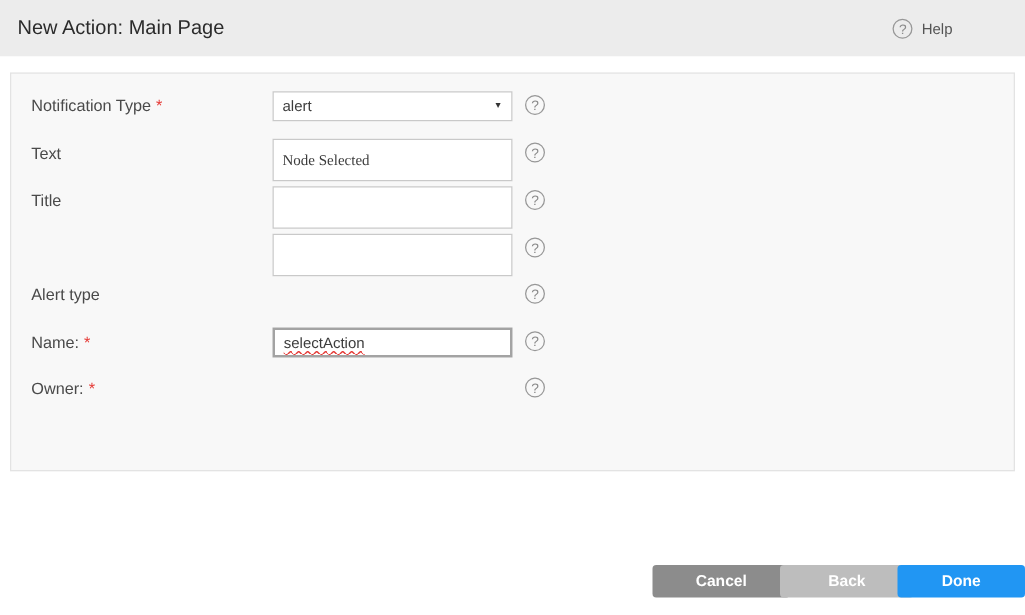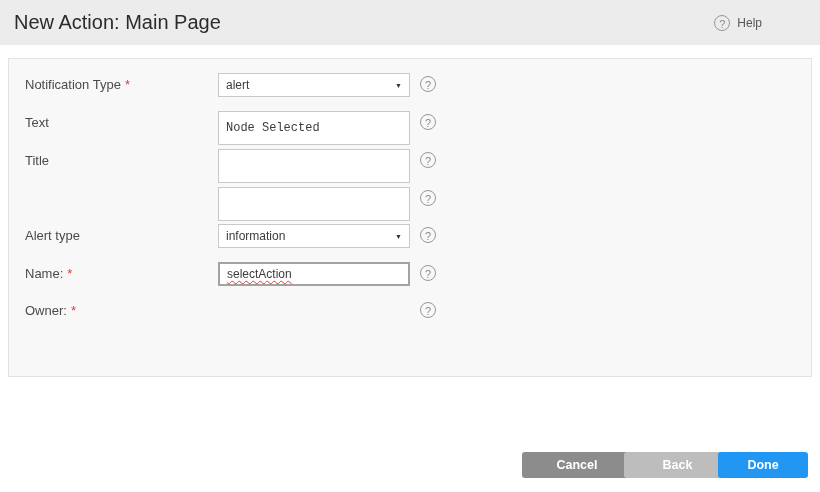--- a/index.html
+++ b/index.html
@@ -4,62 +4,62 @@
 <style>
   html,body{margin:0;padding:0;}
   body{
     width:820px;height:492px;position:relative;overflow:hidden;
     background:#ffffff;
     font-family:"Liberation Sans", sans-serif;
     -webkit-font-smoothing:antialiased;
   }
   
   .header{position:absolute;left:0;top:0;width:820px;height:45px;background:#ececec;}
-  .header-title{position:absolute;left:14px;top:0;line-height:45px;font-size:20px;color:#2b2b2b;}
+  .header-title{position:absolute;left:14px;top:0;line-height:45px;font-size:16px;color:#2b2b2b;}
   .header-help{position:absolute;right:58px;top:0;height:45px;display:flex;align-items:center;gap:7px;cursor:pointer;}
   .header-help .help-text{font-size:12px;color:#555;}
   
   .qicon{
     display:inline-block;width:16px;height:16px;border:1px solid #979797;border-radius:50%;
     color:#8b8b8b;font-size:11px;line-height:16px;text-align:center;box-sizing:border-box;
     background:transparent;user-select:none;
   }
   
   .panel{
     position:absolute;left:8px;top:58px;width:804px;height:319px;
     background:#f8f8f8;border:1px solid #e3e3e3;box-sizing:border-box;
   }
   .row{position:absolute;left:0;width:100%;height:24px;}
   .lbl{position:absolute;left:16px;top:0;line-height:24px;font-size:13px;color:#4a4a4a;white-space:nowrap;}
   .req{color:#e53935;margin-left:4px;font-size:13px;}
   .control{
     position:absolute;left:209px;top:0;width:192px;height:24px;box-sizing:border-box;
     background:#fff;border:1px solid #c9c9c9;font-size:12px;color:#3c3c3c;
   }
-  input.control{padding:16px 7px;outline:none;font-family:Liberation Mono, monospace;}
+  input.control{padding:16px 7px;outline:none;font-family:Liberation Serif, serif;}
   .selectbox{cursor:pointer;}
   .selectbox .val{position:absolute;left:7px;top:0;line-height:22px;}
   .selectbox .arrow{position:absolute;right:7px;top:50%;transform:translateY(-50%);font-size:7px;color:#333;}
   .textbox{cursor:text;}
   .textbox .val{position:absolute;left:7px;top:0;line-height:20px;}
   .focused{border:2px solid #a3a3a3;}
   .misspelled{
     text-decoration-line:underline;text-decoration-style:wavy;
     text-decoration-color:#e53935;text-decoration-thickness:1px;text-underline-offset:2px;
   }
   .row-help{position:absolute;left:411px;top:3px;cursor:pointer;}
   
   .btn{
     position:absolute;top:452px;height:26px;border:none;border-radius:3px;
     color:#fff;font-size:12.5px;font-weight:700;cursor:pointer;
     font-family:"Liberation Sans", sans-serif;
   }
   .btn-cancel{left:522px;width:110px;}
   .btn-back{left:624px;width:107px;}
-  .btn-done{left:718px;width:90px;}
+  .btn-done{left:718px;width:102px;}
 </style>
 </head>
 <body>
 
 <div class="header">
   <div class="header-title">New Action: Main Page</div>
   <div class="header-help">
     <span class="qicon">?</span>
     <span class="help-text">Help</span>
   </div>
@@ -88,24 +88,20 @@
     <span class="qicon row-help">?</span>
   </div>
 
   <div class="row" style="top:128px">
     <input class="control" value="" style="">
     <span class="qicon row-help">?</span>
   </div>
 
   <div class="row" style="top:165px">
     <div class="lbl"><span>Alert type</span></div>
-    <div class="control selectbox">
-      <span class="val">information</span>
-      <span class="arrow">▼</span>
-    </div>
     <span class="qicon row-help">?</span>
   </div>
 
   <div class="row" style="top:203px">
     <div class="lbl"><span>Name:</span><span class="req">*</span></div>
     <div class="control textbox focused">
       <span class="val misspelled">selectAction</span>
     </div>
     <span class="qicon row-help">?</span>
   </div>

